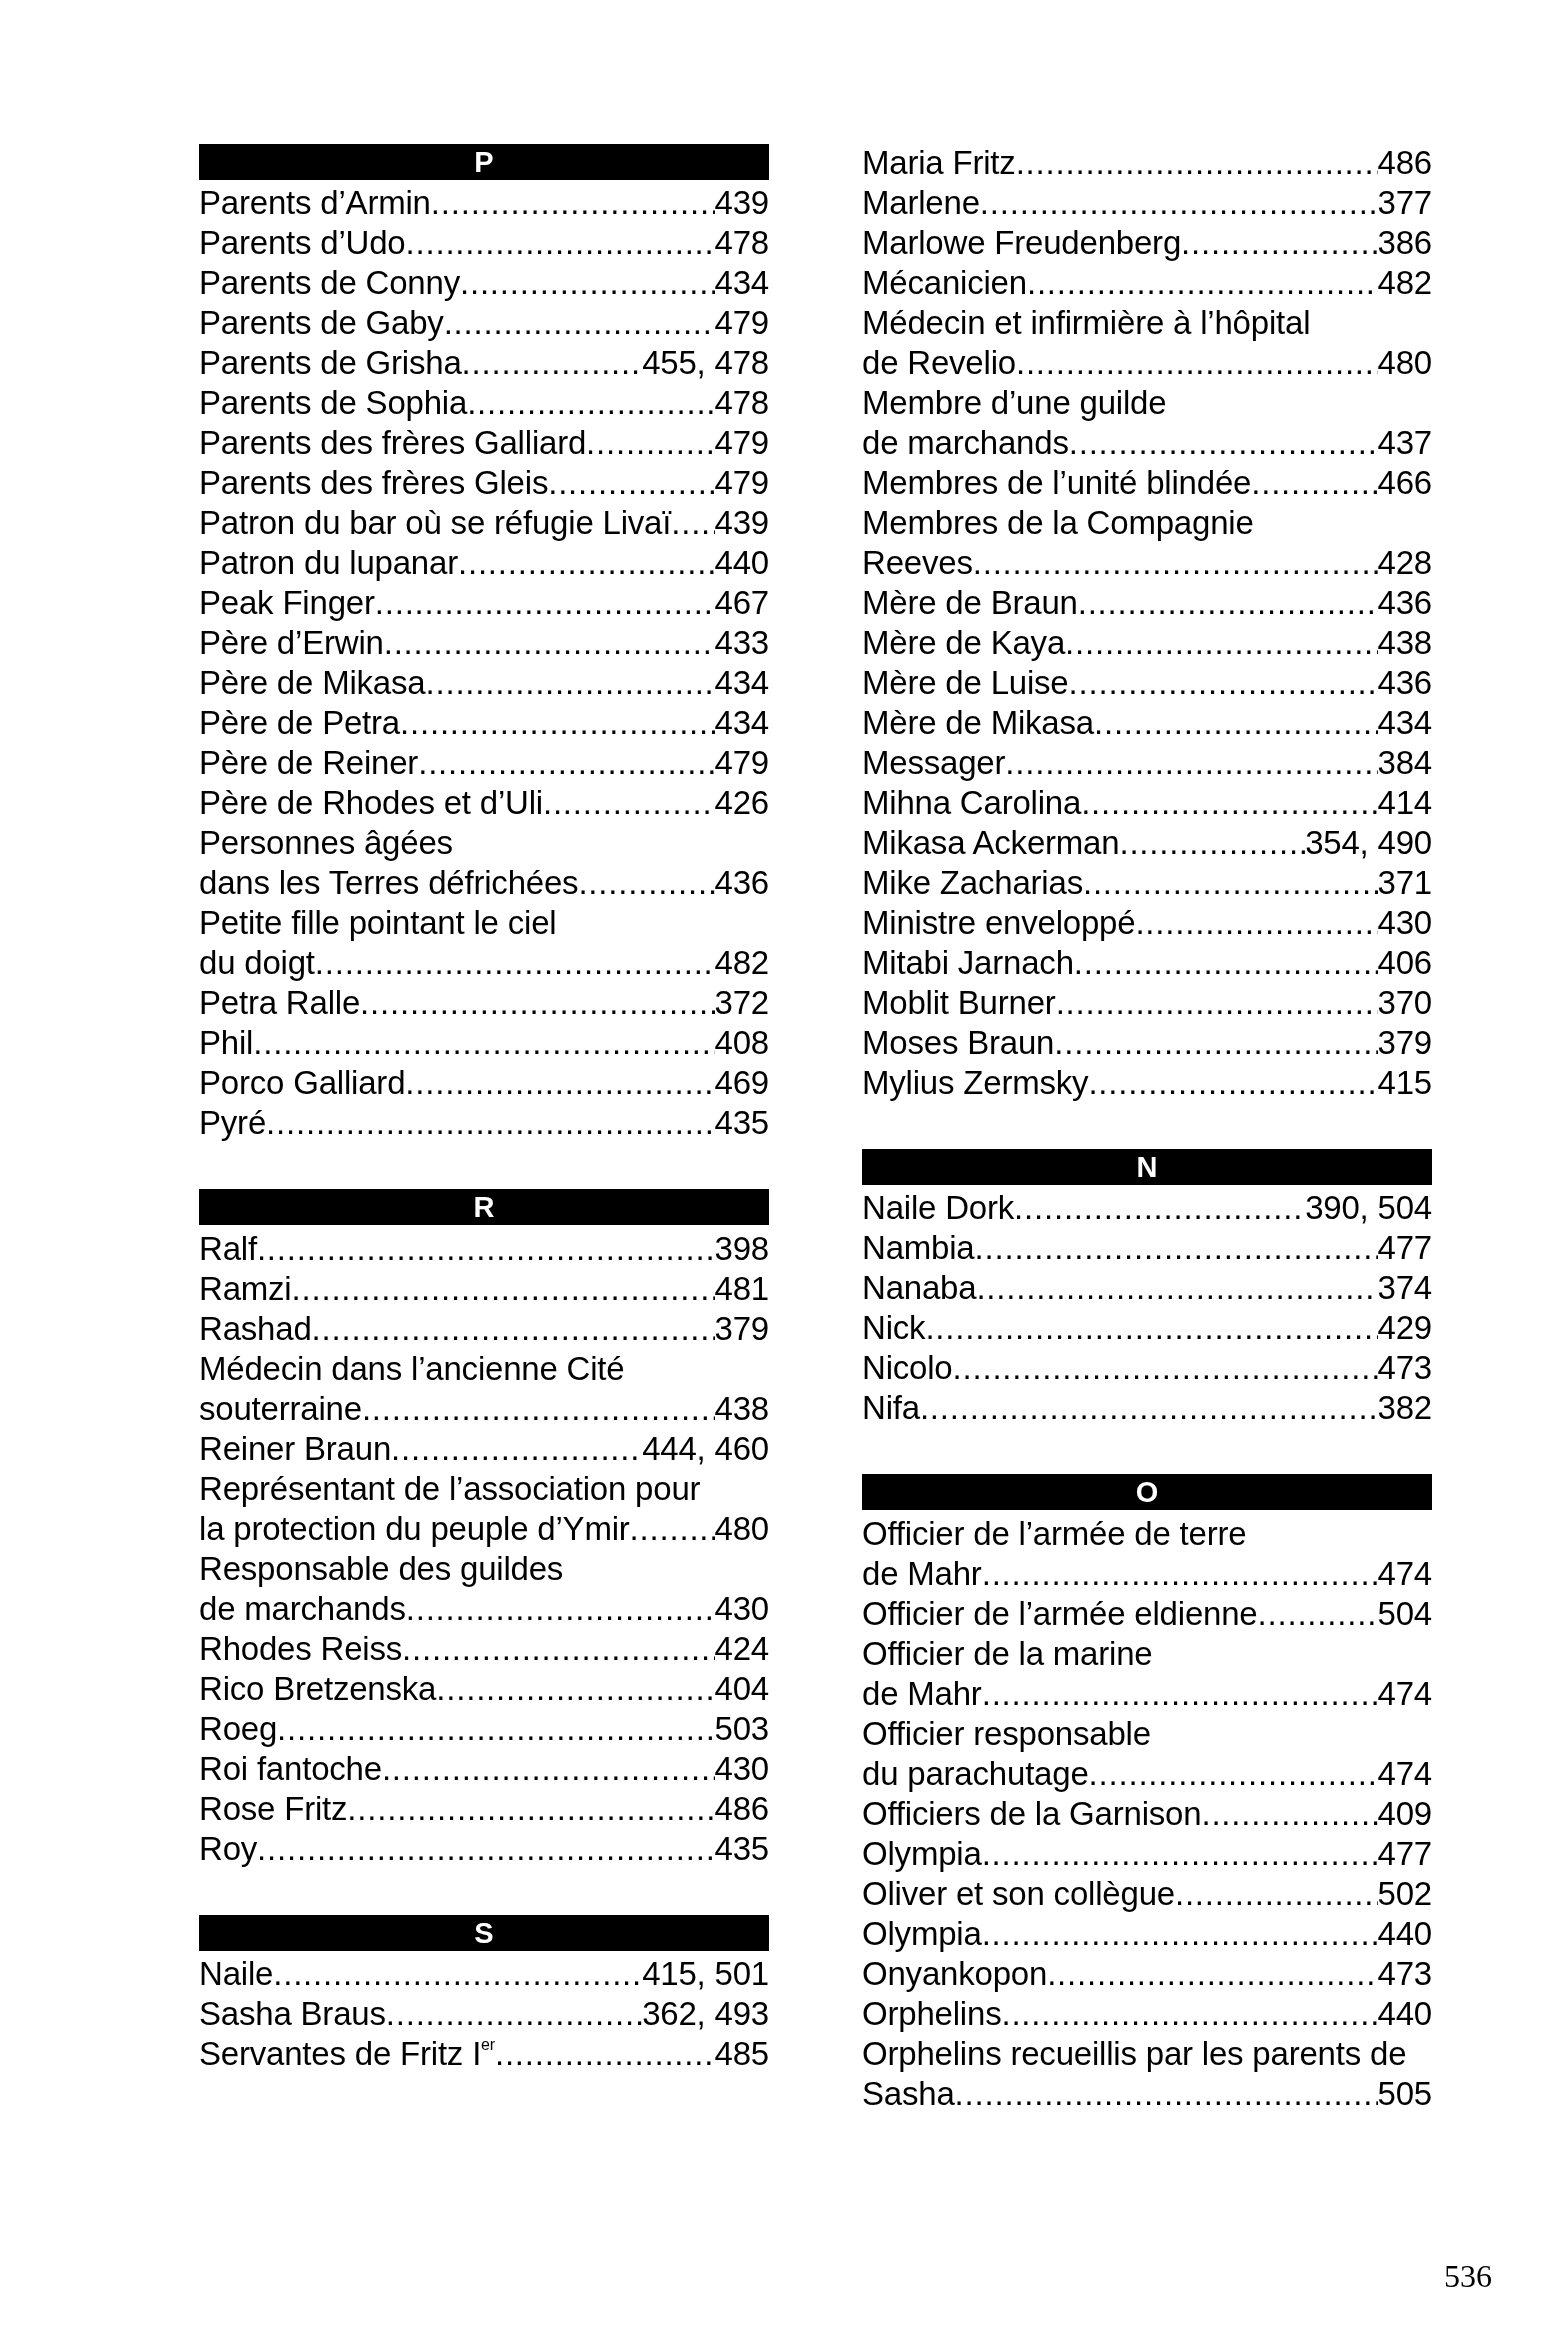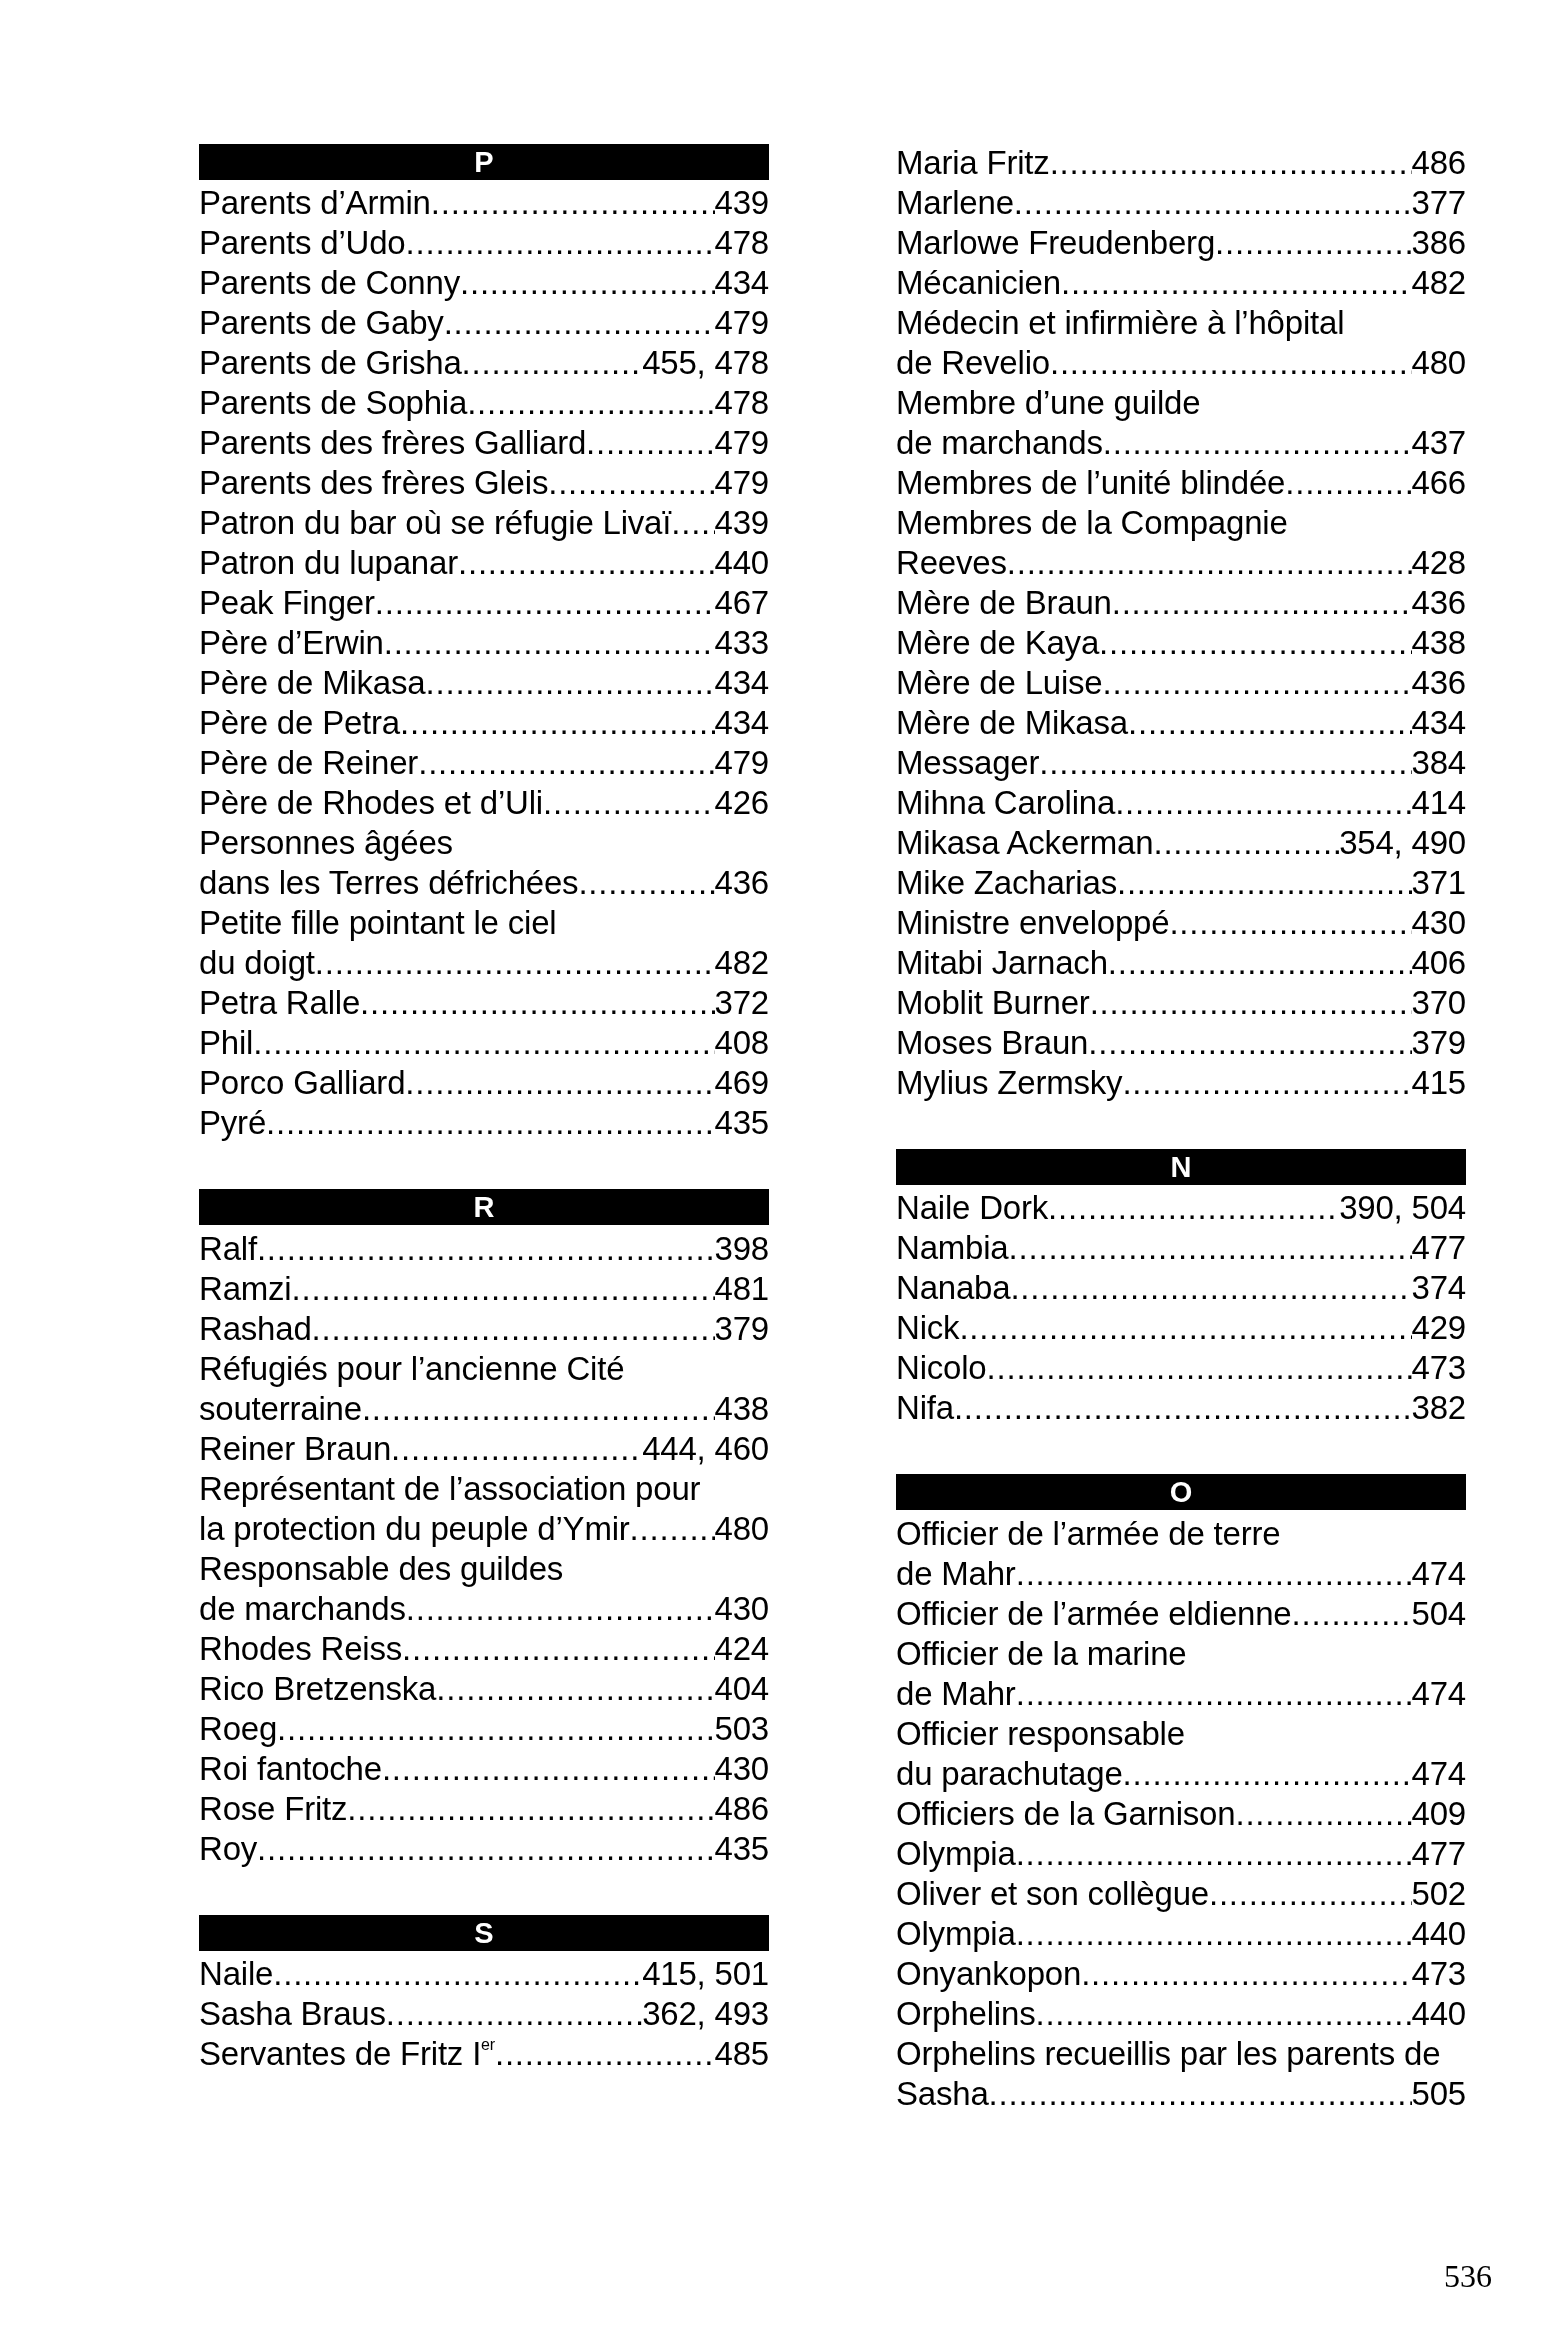--- a/index.html
+++ b/index.html
@@ -1,19 +1,19 @@
 <!DOCTYPE html>
 <html style="font-size:13px"><head>
 <meta charset="utf-8">
 <style>
   html,body{margin:0;padding:0;background:#fff;}
   body{width:1564px;height:2342px;position:relative;overflow:hidden;font-family:"Liberation Sans",sans-serif;color:#000;}
   .col{position:absolute;width:570px;}
   #col-left{left:199px;top:144px;}
-  #col-right{left:896px;top:143px;}
+  #col-right{left:862px;top:143px;}
   .section{margin-bottom:46px;}
   .letter-bar{height:36px;background:#000;color:#fff;font-weight:bold;font-size:29px;line-height:37px;text-align:center;margin-bottom:3.3px;}
   .entry{font-size:33px;line-height:40px;letter-spacing:-0.2px;}
   .line{display:flex;align-items:baseline;white-space:nowrap;overflow:hidden;height:40px;}
   .line .name{flex:0 0 auto;}
   .line .dots{flex:1 1 auto;overflow:hidden;white-space:nowrap;min-width:0;}
   .line .dots::after{content:"........................................................................................................................";letter-spacing:0.8px;}
   .line .pages{flex:0 0 auto;}
   .wrap-line{height:40px;white-space:nowrap;}
   sup{font-size:16px;vertical-align:14.7px;line-height:0;}
@@ -199,21 +199,21 @@
         </div>
       </div>
       <div class="entry">
         <div class="line">
           <span class="name"><span>Rashad </span></span>
           <span class="dots"></span>
           <span class="pages">379</span>
         </div>
       </div>
       <div class="entry">
-        <div class="wrap-line">Réfugiés pour l’ancienne Cité</div>
+        <div class="wrap-line">Médecin dans l’ancienne Cité</div>
         <div class="line">
           <span class="name"><span>souterraine</span></span>
           <span class="dots"></span>
           <span class="pages">438</span>
         </div>
       </div>
       <div class="entry">
         <div class="line">
           <span class="name"><span>Reiner Braun</span></span>
           <span class="dots"></span>

